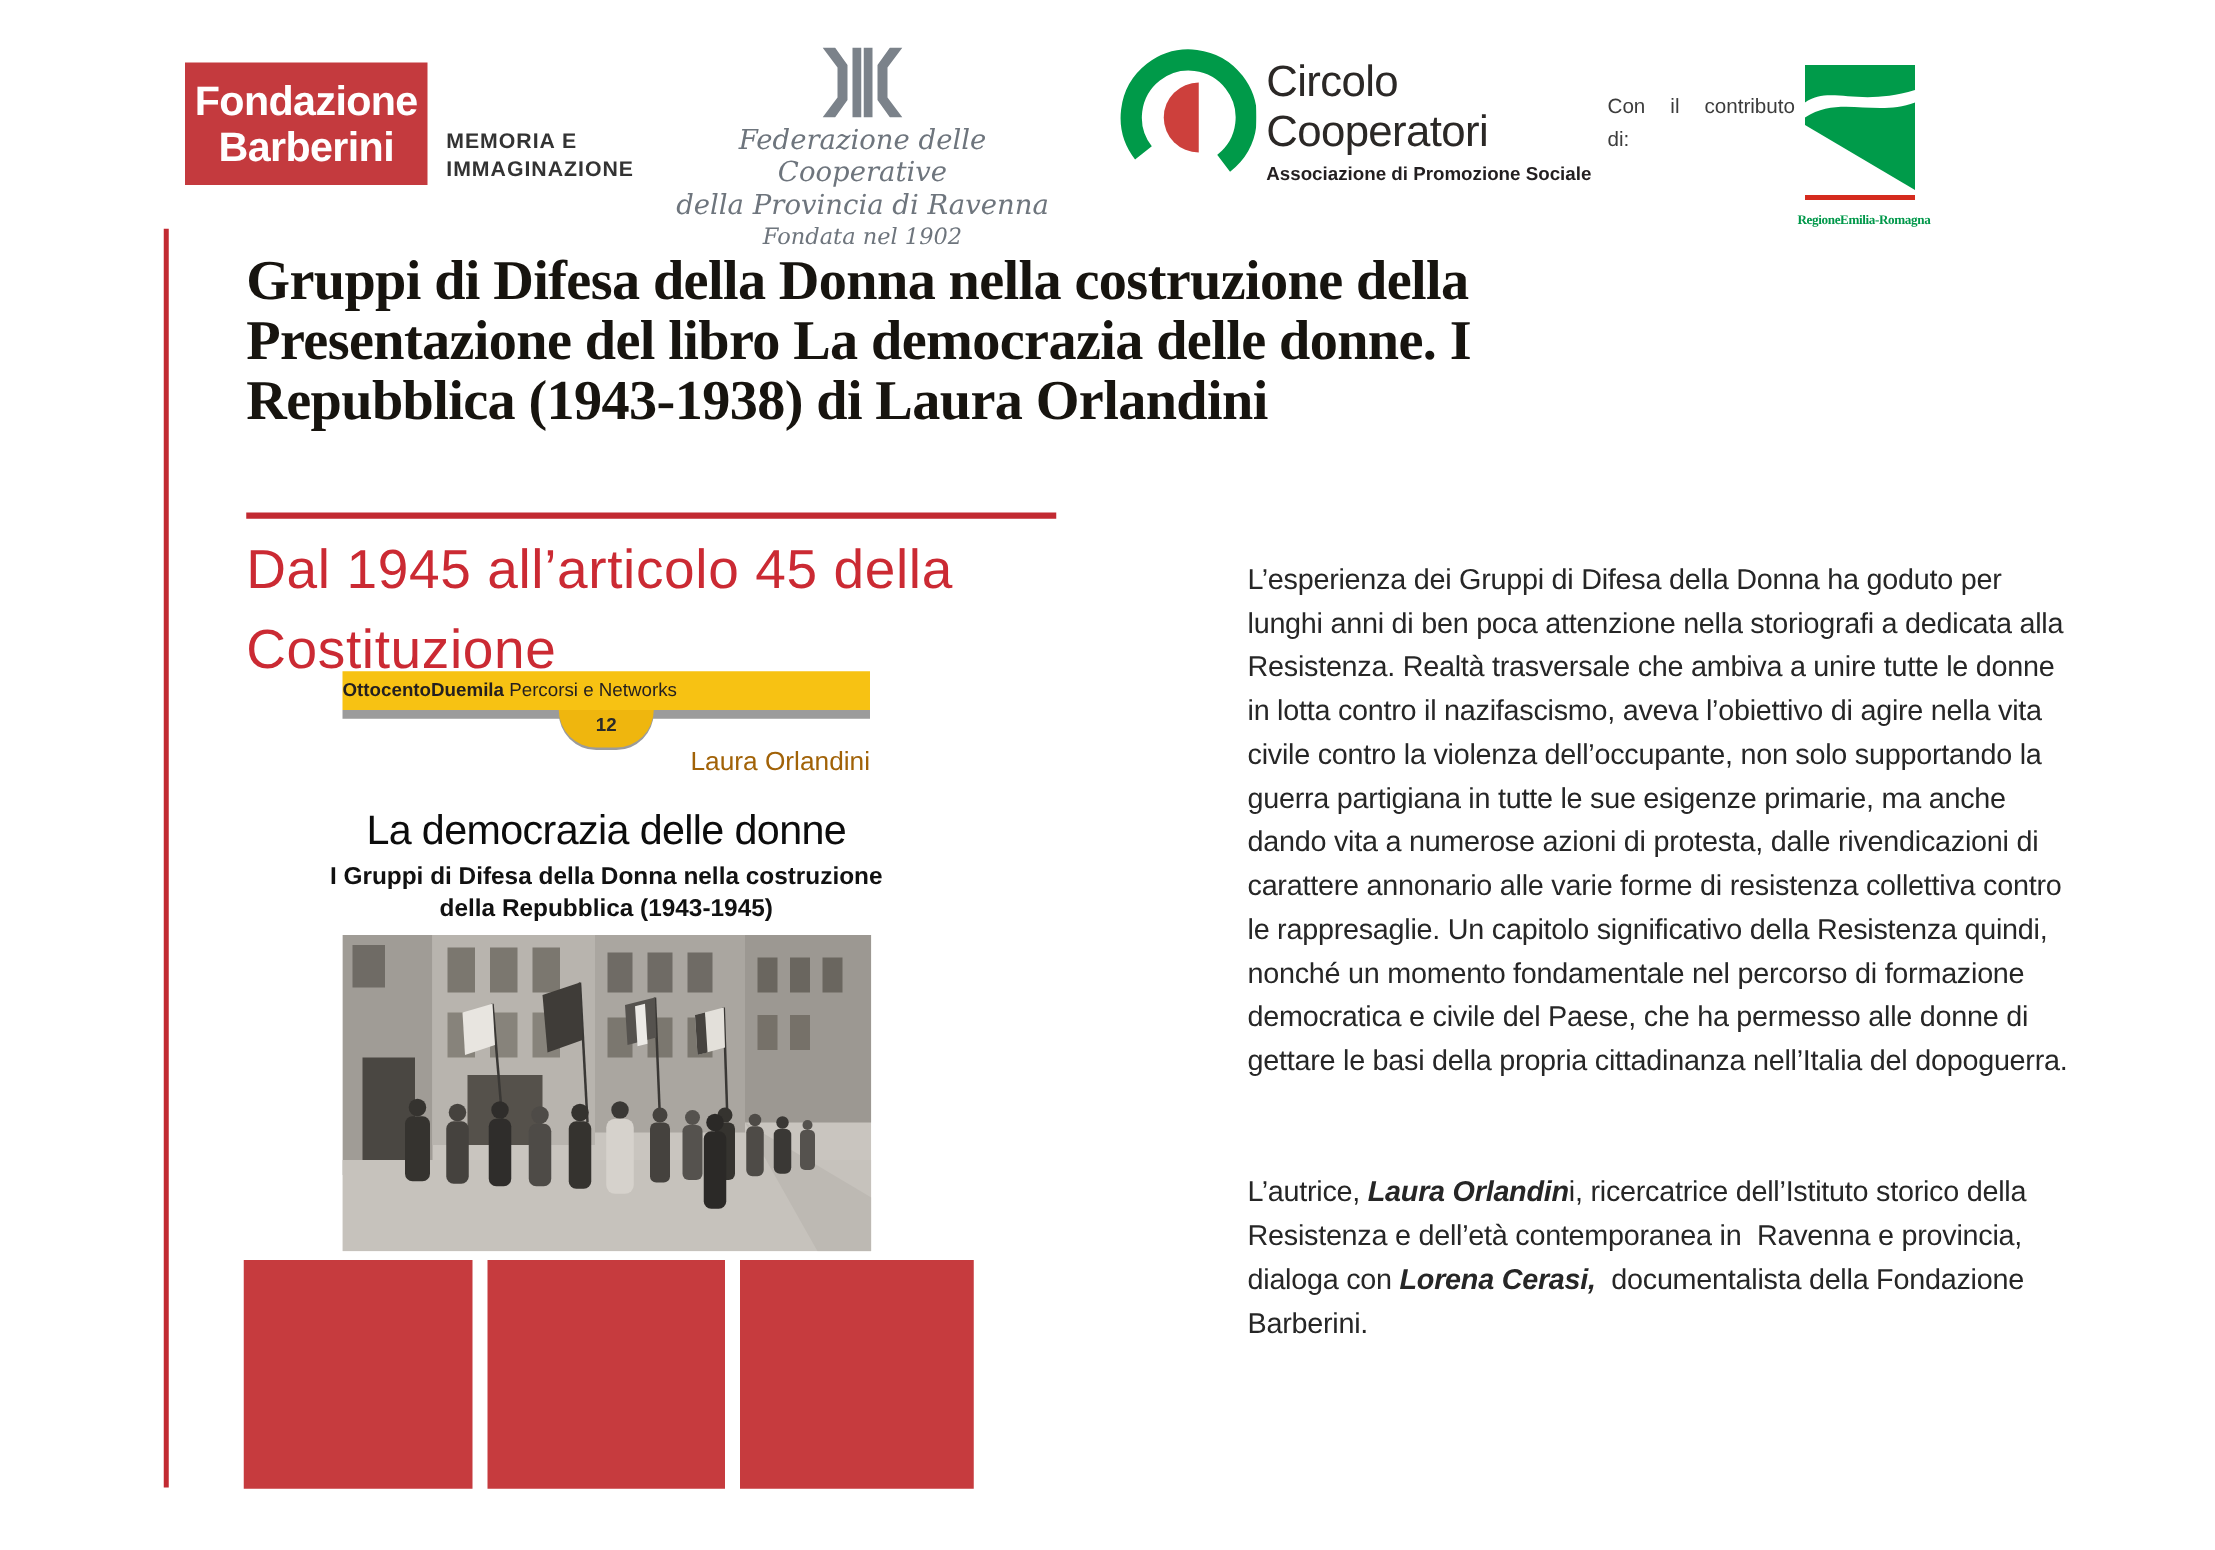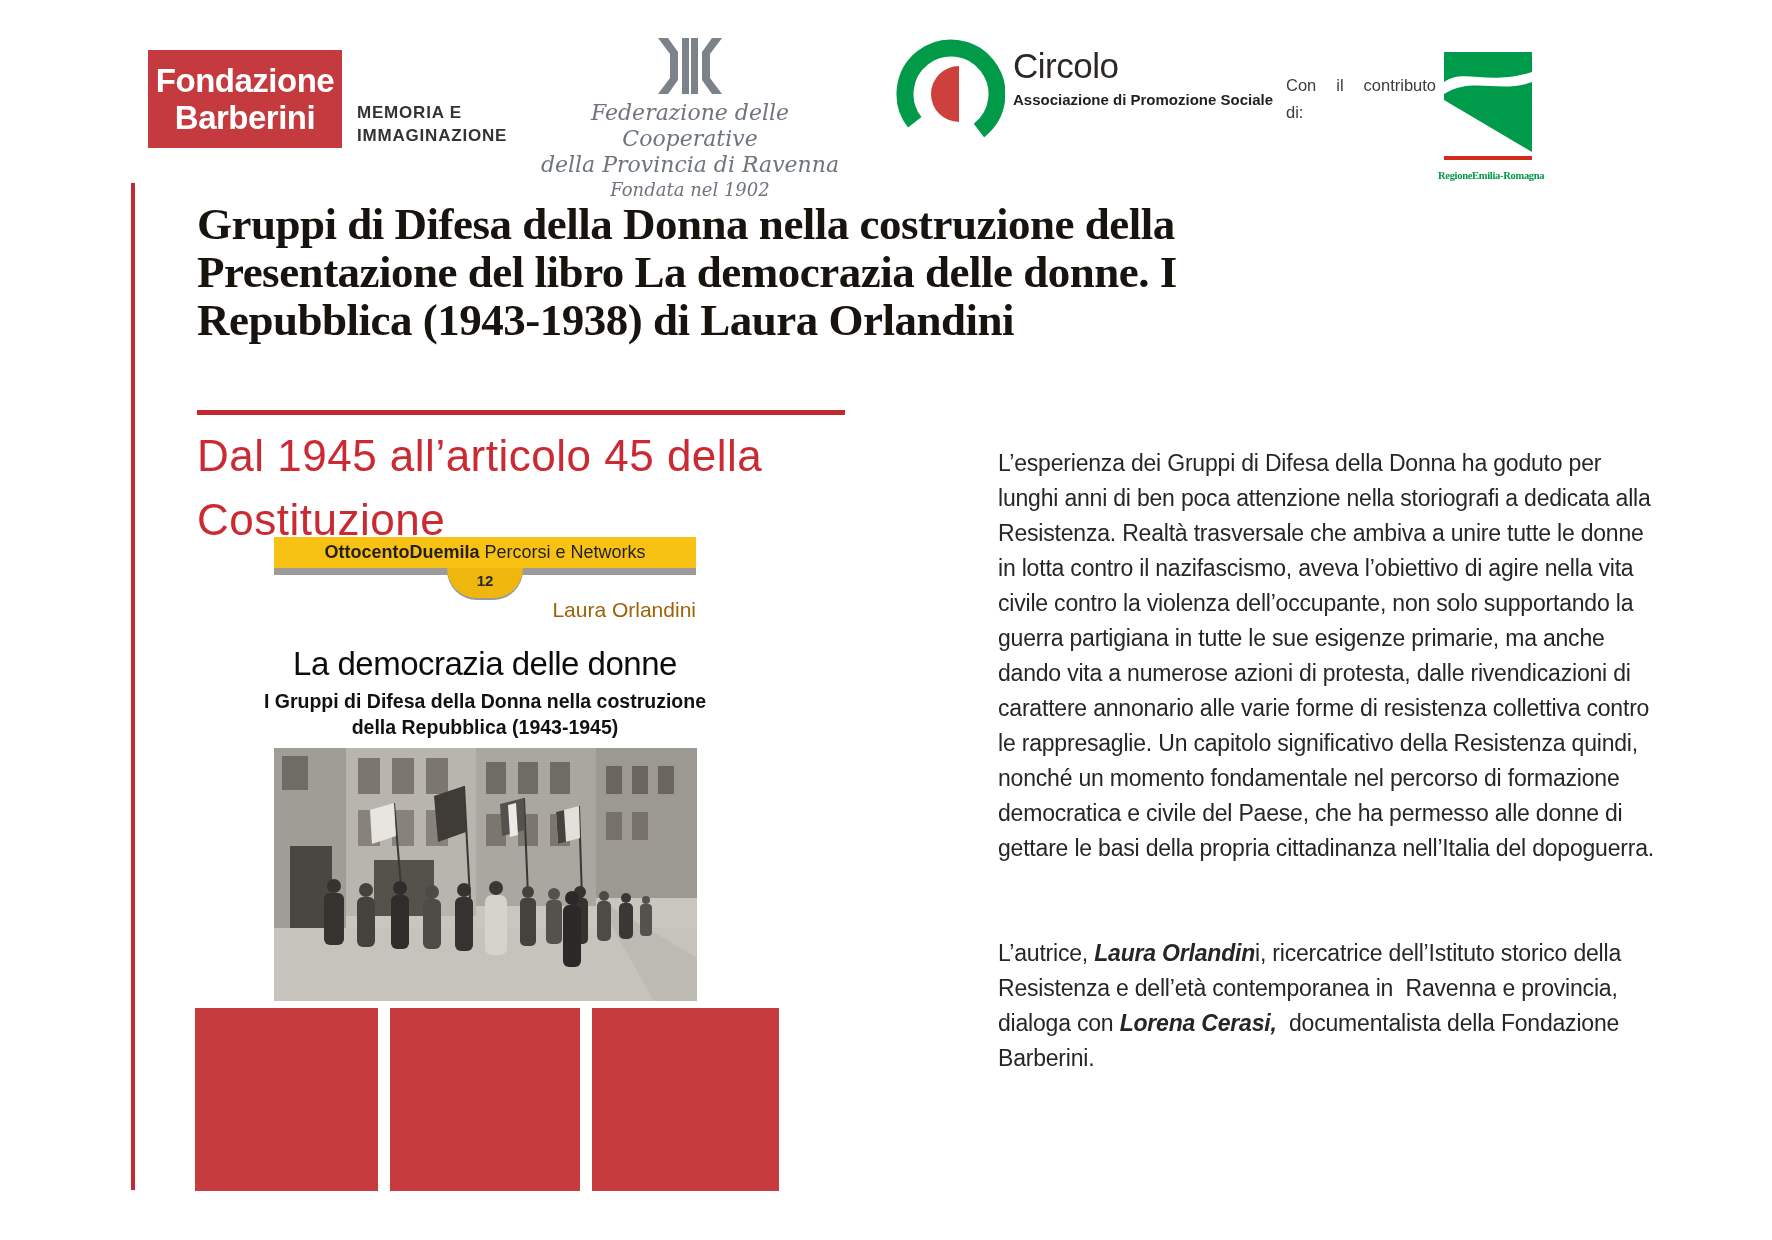--- a/index.html
+++ b/index.html
@@ -48,21 +48,21 @@
   }
   .red-hrule { position:absolute; left:197px; top:410px; width:648px; height:5px; background:#c22a32; }
   .subtitle {
     position:absolute; left:197px; top:424px; color:#cb2a33;
     font-size:44px; line-height:64px; font-weight:400; letter-spacing:0.5px;
   }
 
   
   .cover-banner {
     position:absolute; left:274px; top:537px; width:422px; height:31px;
-    background:#f7c213; color:#231f20; font-size:18px; line-height:31px; text-align:center;
+    background:#f7c213; color:#231f20; font-size:15px; line-height:31px; text-align:left;
   }
   .cover-banner b { font-weight:700; }
   .cover-banner-shadow { position:absolute; left:274px; top:568px; width:422px; height:7px; background:#9b9b9b; }
   .cover-tab {
     position:absolute; left:447px; top:568px; width:76px; height:30px;
     background:#efb60e; border-radius:0 0 38px 38px; text-align:center;
     font-size:15px; font-weight:700; color:#2a2a2a; line-height:26px;
     box-shadow:0 2px 0 #9b9b9b;
   }
   .cover-author { position:absolute; left:274px; top:598px; width:422px; text-align:right; font-size:21px; color:#a16207; }
@@ -111,20 +111,21 @@
     <div class="l3">Fondata nel 1902</div>
   </div>
 
   <div class="circolo">
     <svg width="112" height="112" viewBox="0 0 112 112">
       <circle cx="58" cy="56" r="46" fill="none" stroke="#009a49" stroke-width="17" stroke-dasharray="217 72" transform="rotate(142 58 56)"></circle>
       <path d="M 66 28 A 28 28 0 1 0 66 84 Z" fill="#cd403c"></path>
     </svg>
     <div class="text">
       <div class="big">Circolo</div>
+      <div class="big">Cooperatori</div>
       <div class="sub">Associazione di Promozione Sociale</div>
     </div>
   </div>
 
   <div class="contributo">
     <span class="j">Con il contributo</span>
     <span>di:</span>
   </div>
 
   <div class="regione">

